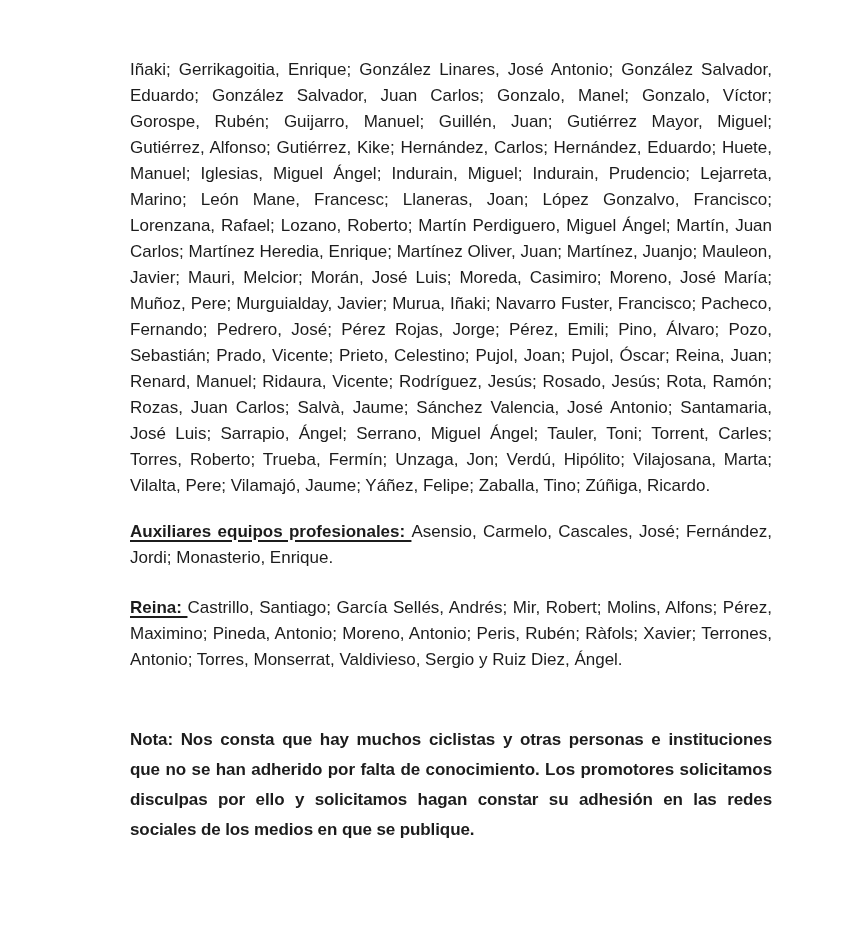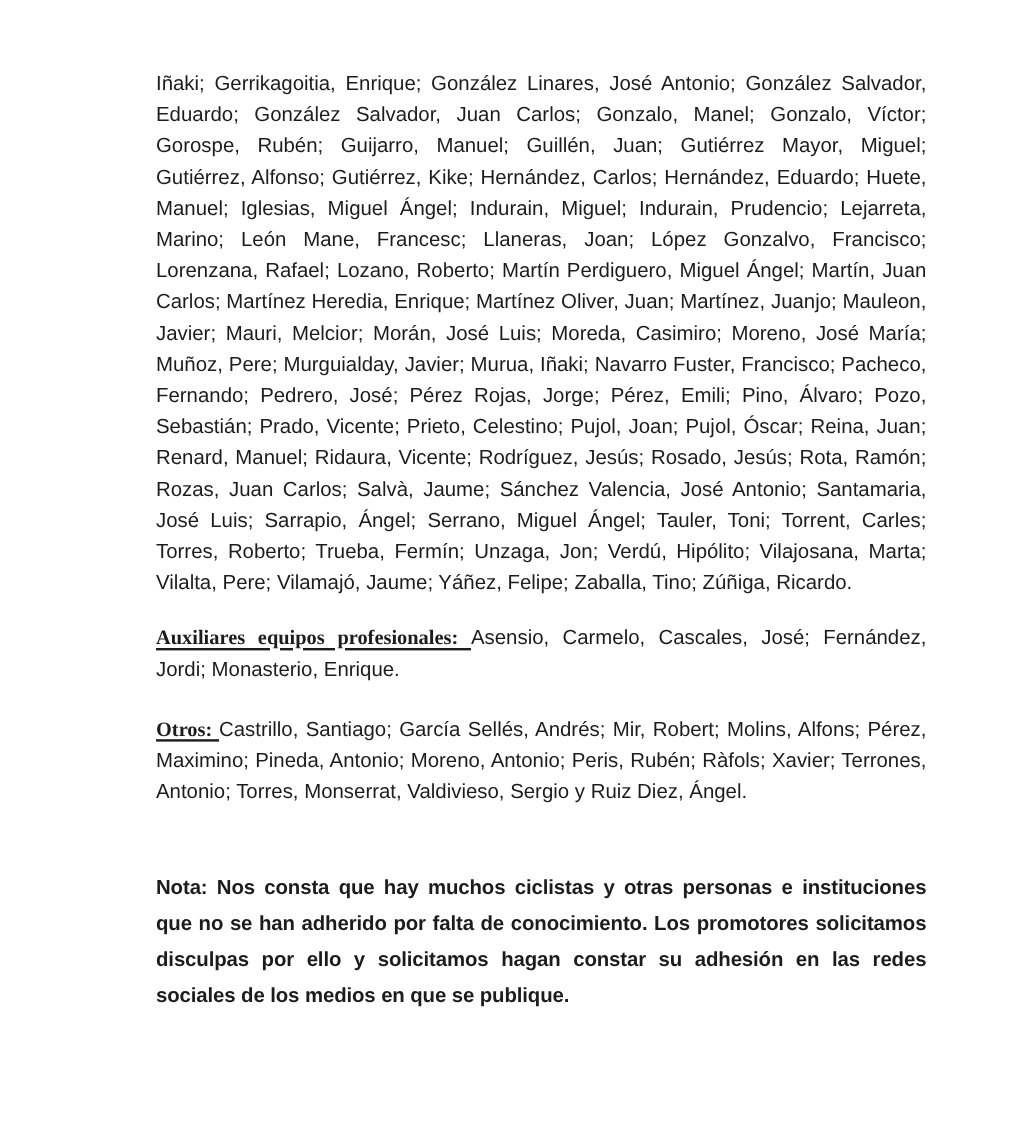--- a/index.html
+++ b/index.html
@@ -30,37 +30,36 @@
     text-justify: inter-word;
     color: var(--text-color, #1c1c1c);
   }
   .para-auxiliares { margin-top: 20px; }
   .para-otros      { margin-top: 24px; }
   .bold-underline {
     font-weight: 700;
     text-decoration: underline;
     text-decoration-thickness: 1.5px;
     text-underline-offset: 3px;
-    font-family: Liberation Serif, serif;
   }
   .para-nota {
     margin-top: 52px;
     font-weight: 700;
     line-height: 30px;
     letter-spacing: -0.1px;
     text-decoration-thickness: 1.5px;
     text-underline-offset: 4px;
   }
 </style>
 </head>
 <body>
 
 <div class="page">
 
   <p class="para para-list">Iñaki; Gerrikagoitia, Enrique; González Linares, José Antonio; González Salvador, Eduardo; González Salvador, Juan Carlos; Gonzalo, Manel; Gonzalo, Víctor; Gorospe, Rubén; Guijarro, Manuel; Guillén, Juan; Gutiérrez Mayor, Miguel; Gutiérrez, Alfonso; Gutiérrez, Kike; Hernández, Carlos; Hernández, Eduardo; Huete, Manuel; Iglesias, Miguel Ángel; Indurain, Miguel; Indurain, Prudencio; Lejarreta, Marino; León Mane, Francesc; Llaneras, Joan; López Gonzalvo, Francisco; Lorenzana, Rafael; Lozano, Roberto; Martín Perdiguero, Miguel Ángel; Martín, Juan Carlos; Martínez Heredia, Enrique; Martínez Oliver, Juan; Martínez, Juanjo; Mauleon, Javier; Mauri, Melcior; Morán, José Luis; Moreda, Casimiro; Moreno, José María; Muñoz, Pere; Murguialday, Javier; Murua, Iñaki; Navarro Fuster, Francisco; Pacheco, Fernando; Pedrero, José; Pérez Rojas, Jorge; Pérez, Emili; Pino, Álvaro; Pozo, Sebastián; Prado, Vicente; Prieto, Celestino; Pujol, Joan; Pujol, Óscar; Reina, Juan; Renard, Manuel; Ridaura, Vicente; Rodríguez, Jesús; Rosado, Jesús; Rota, Ramón; Rozas, Juan Carlos; Salvà, Jaume; Sánchez Valencia, José Antonio; Santamaria, José Luis; Sarrapio, Ángel; Serrano, Miguel Ángel; Tauler, Toni; Torrent, Carles; Torres, Roberto; Trueba, Fermín; Unzaga, Jon; Verdú, Hipólito; Vilajosana, Marta; Vilalta, Pere; Vilamajó, Jaume; Yáñez, Felipe; Zaballa, Tino; Zúñiga, Ricardo.</p>
 
   <p class="para para-auxiliares"><span class="bold-underline">Auxiliares equipos profesionales: </span><span>Asensio, Carmelo, Cascales, José; Fernández, Jordi; Monasterio, Enrique.</span></p>
 
-  <p class="para para-otros"><span class="bold-underline">Otros: </span><span>Castrillo, Santiago; García Sellés, Andrés; Mir, Robert; Molins, Alfons; Pérez, Maximino; Pineda, Antonio; Moreno, Antonio; Peris, Rubén; Ràfols; Xavier; Terrones, Antonio; Torres, Monserrat, Valdivieso, Sergio y Ruiz Diez, Ángel.</span></p>
+  <p class="para para-otros"><span class="bold-underline">Reina: </span><span>Castrillo, Santiago; García Sellés, Andrés; Mir, Robert; Molins, Alfons; Pérez, Maximino; Pineda, Antonio; Moreno, Antonio; Peris, Rubén; Ràfols; Xavier; Terrones, Antonio; Torres, Monserrat, Valdivieso, Sergio y Ruiz Diez, Ángel.</span></p>
 
   <p class="para para-nota">Nota: Nos consta que hay muchos ciclistas y otras personas e instituciones que no se han adherido por falta de conocimiento. Los promotores solicitamos disculpas por ello y solicitamos hagan constar su adhesión en las redes sociales de los medios en que se publique.</p>
 
 </div>
 
 </body></html>

